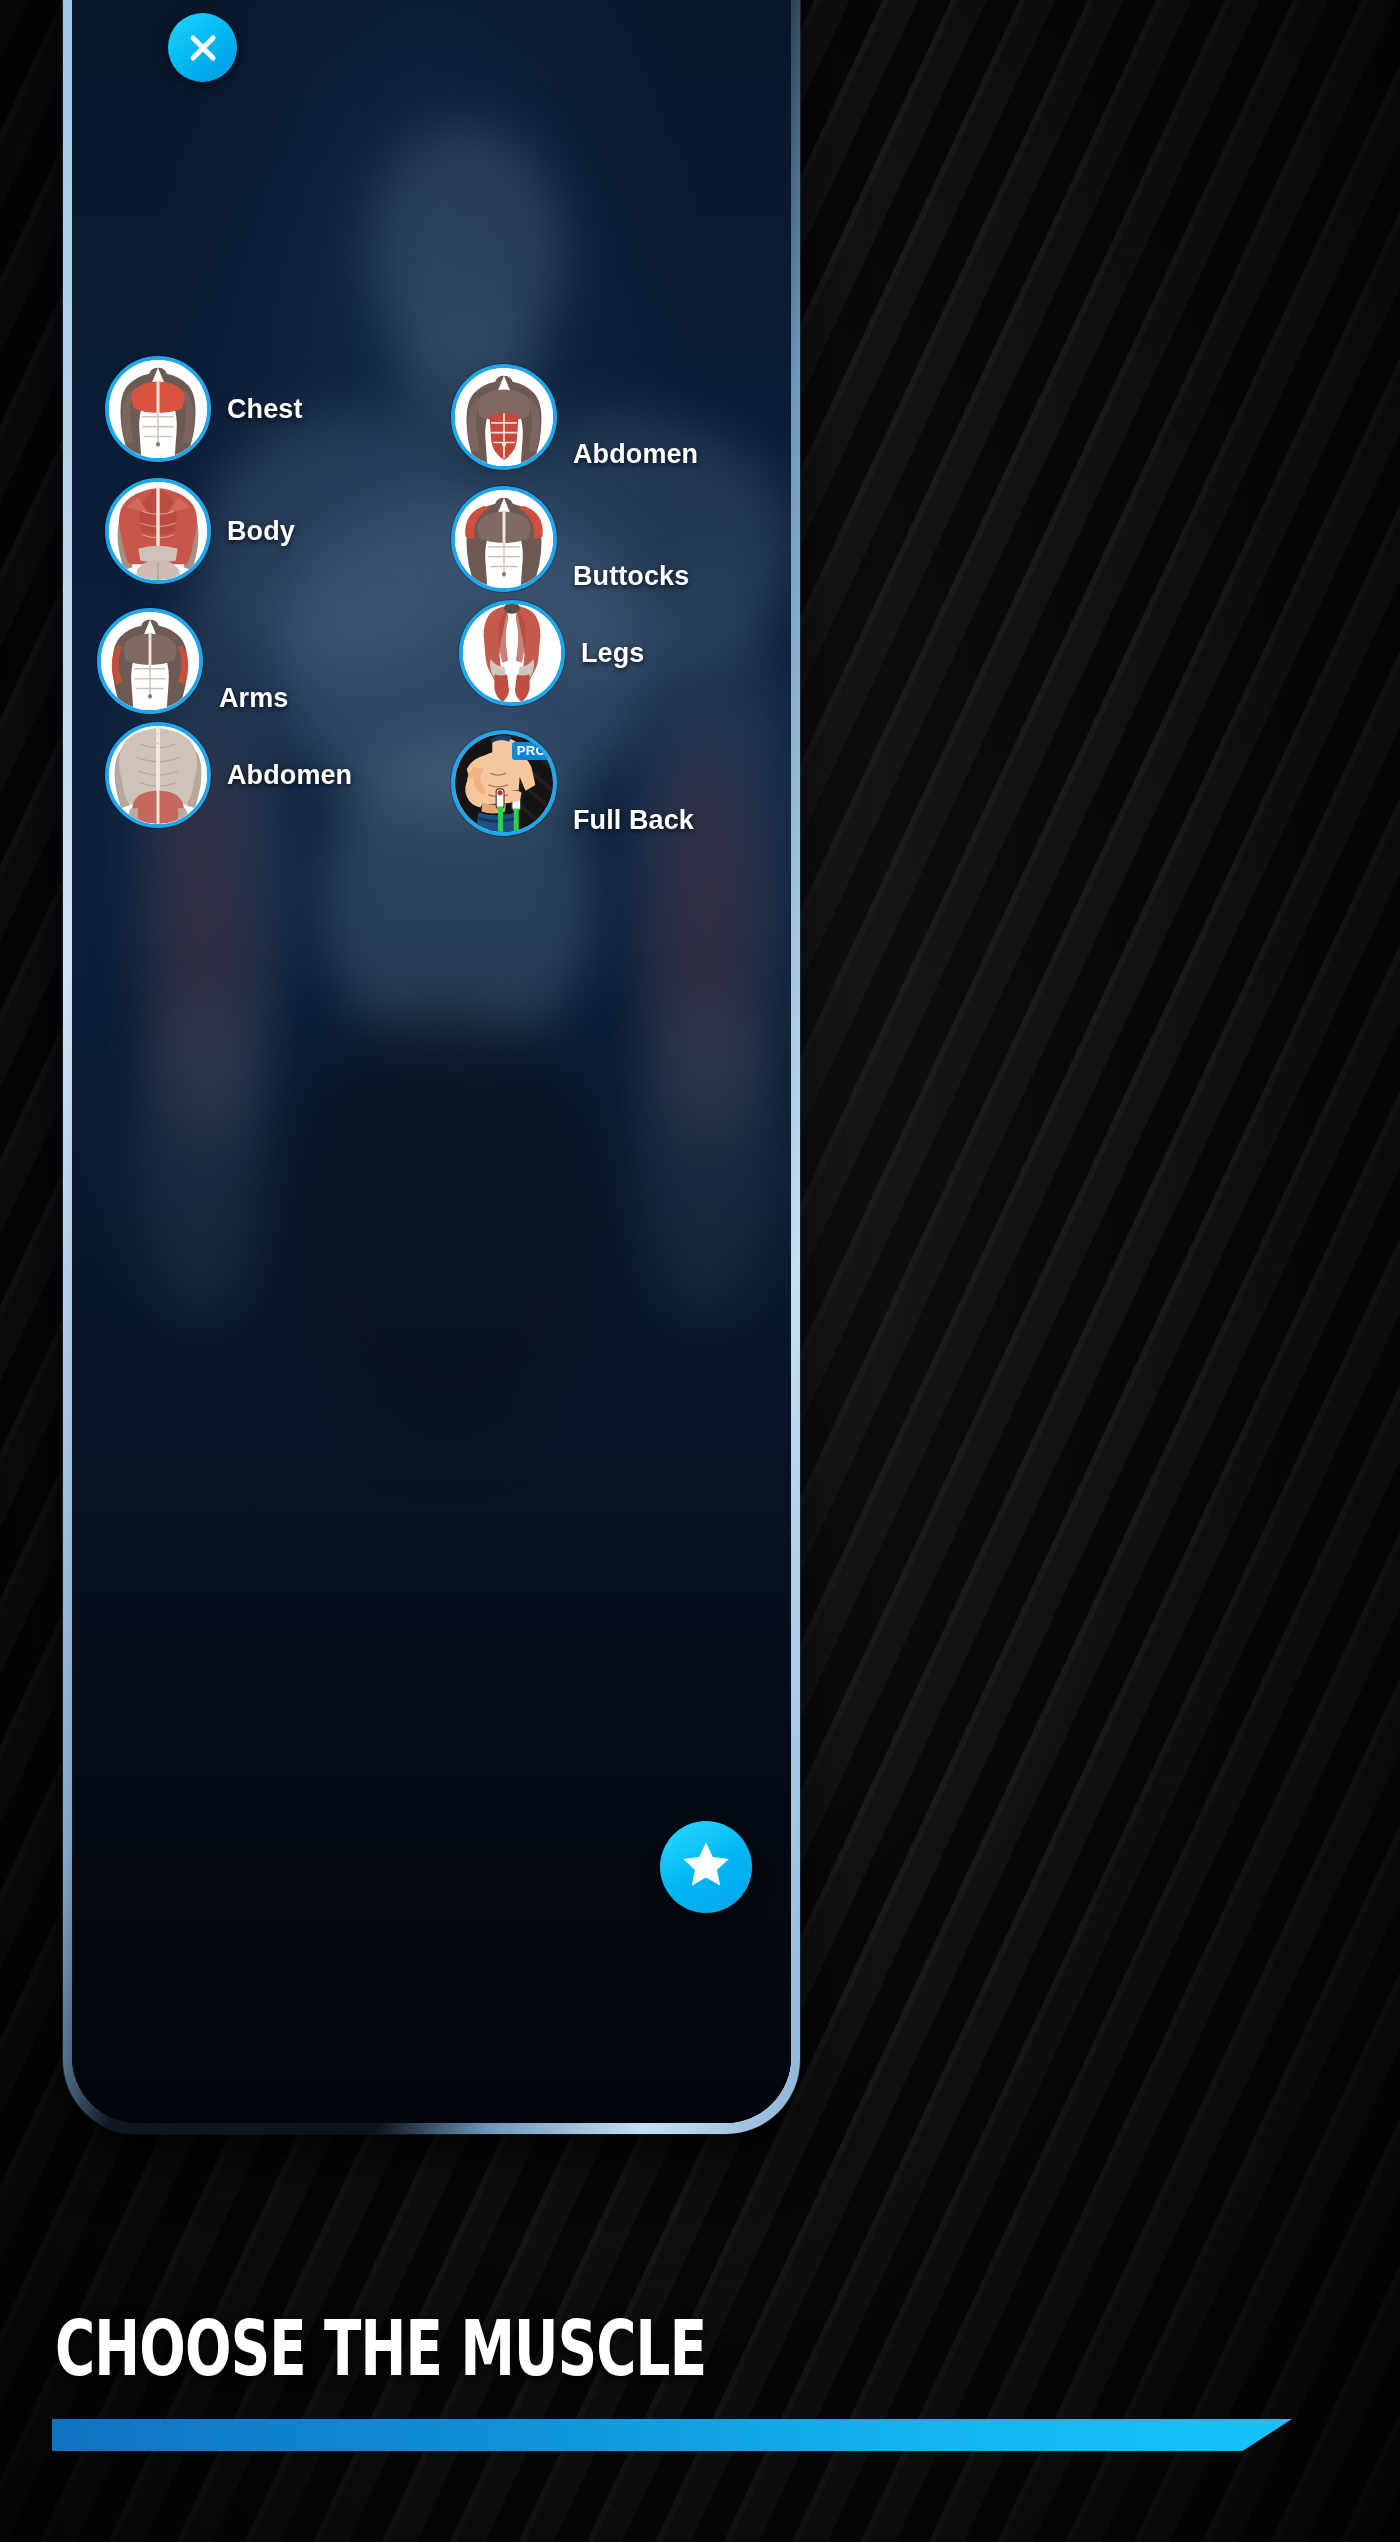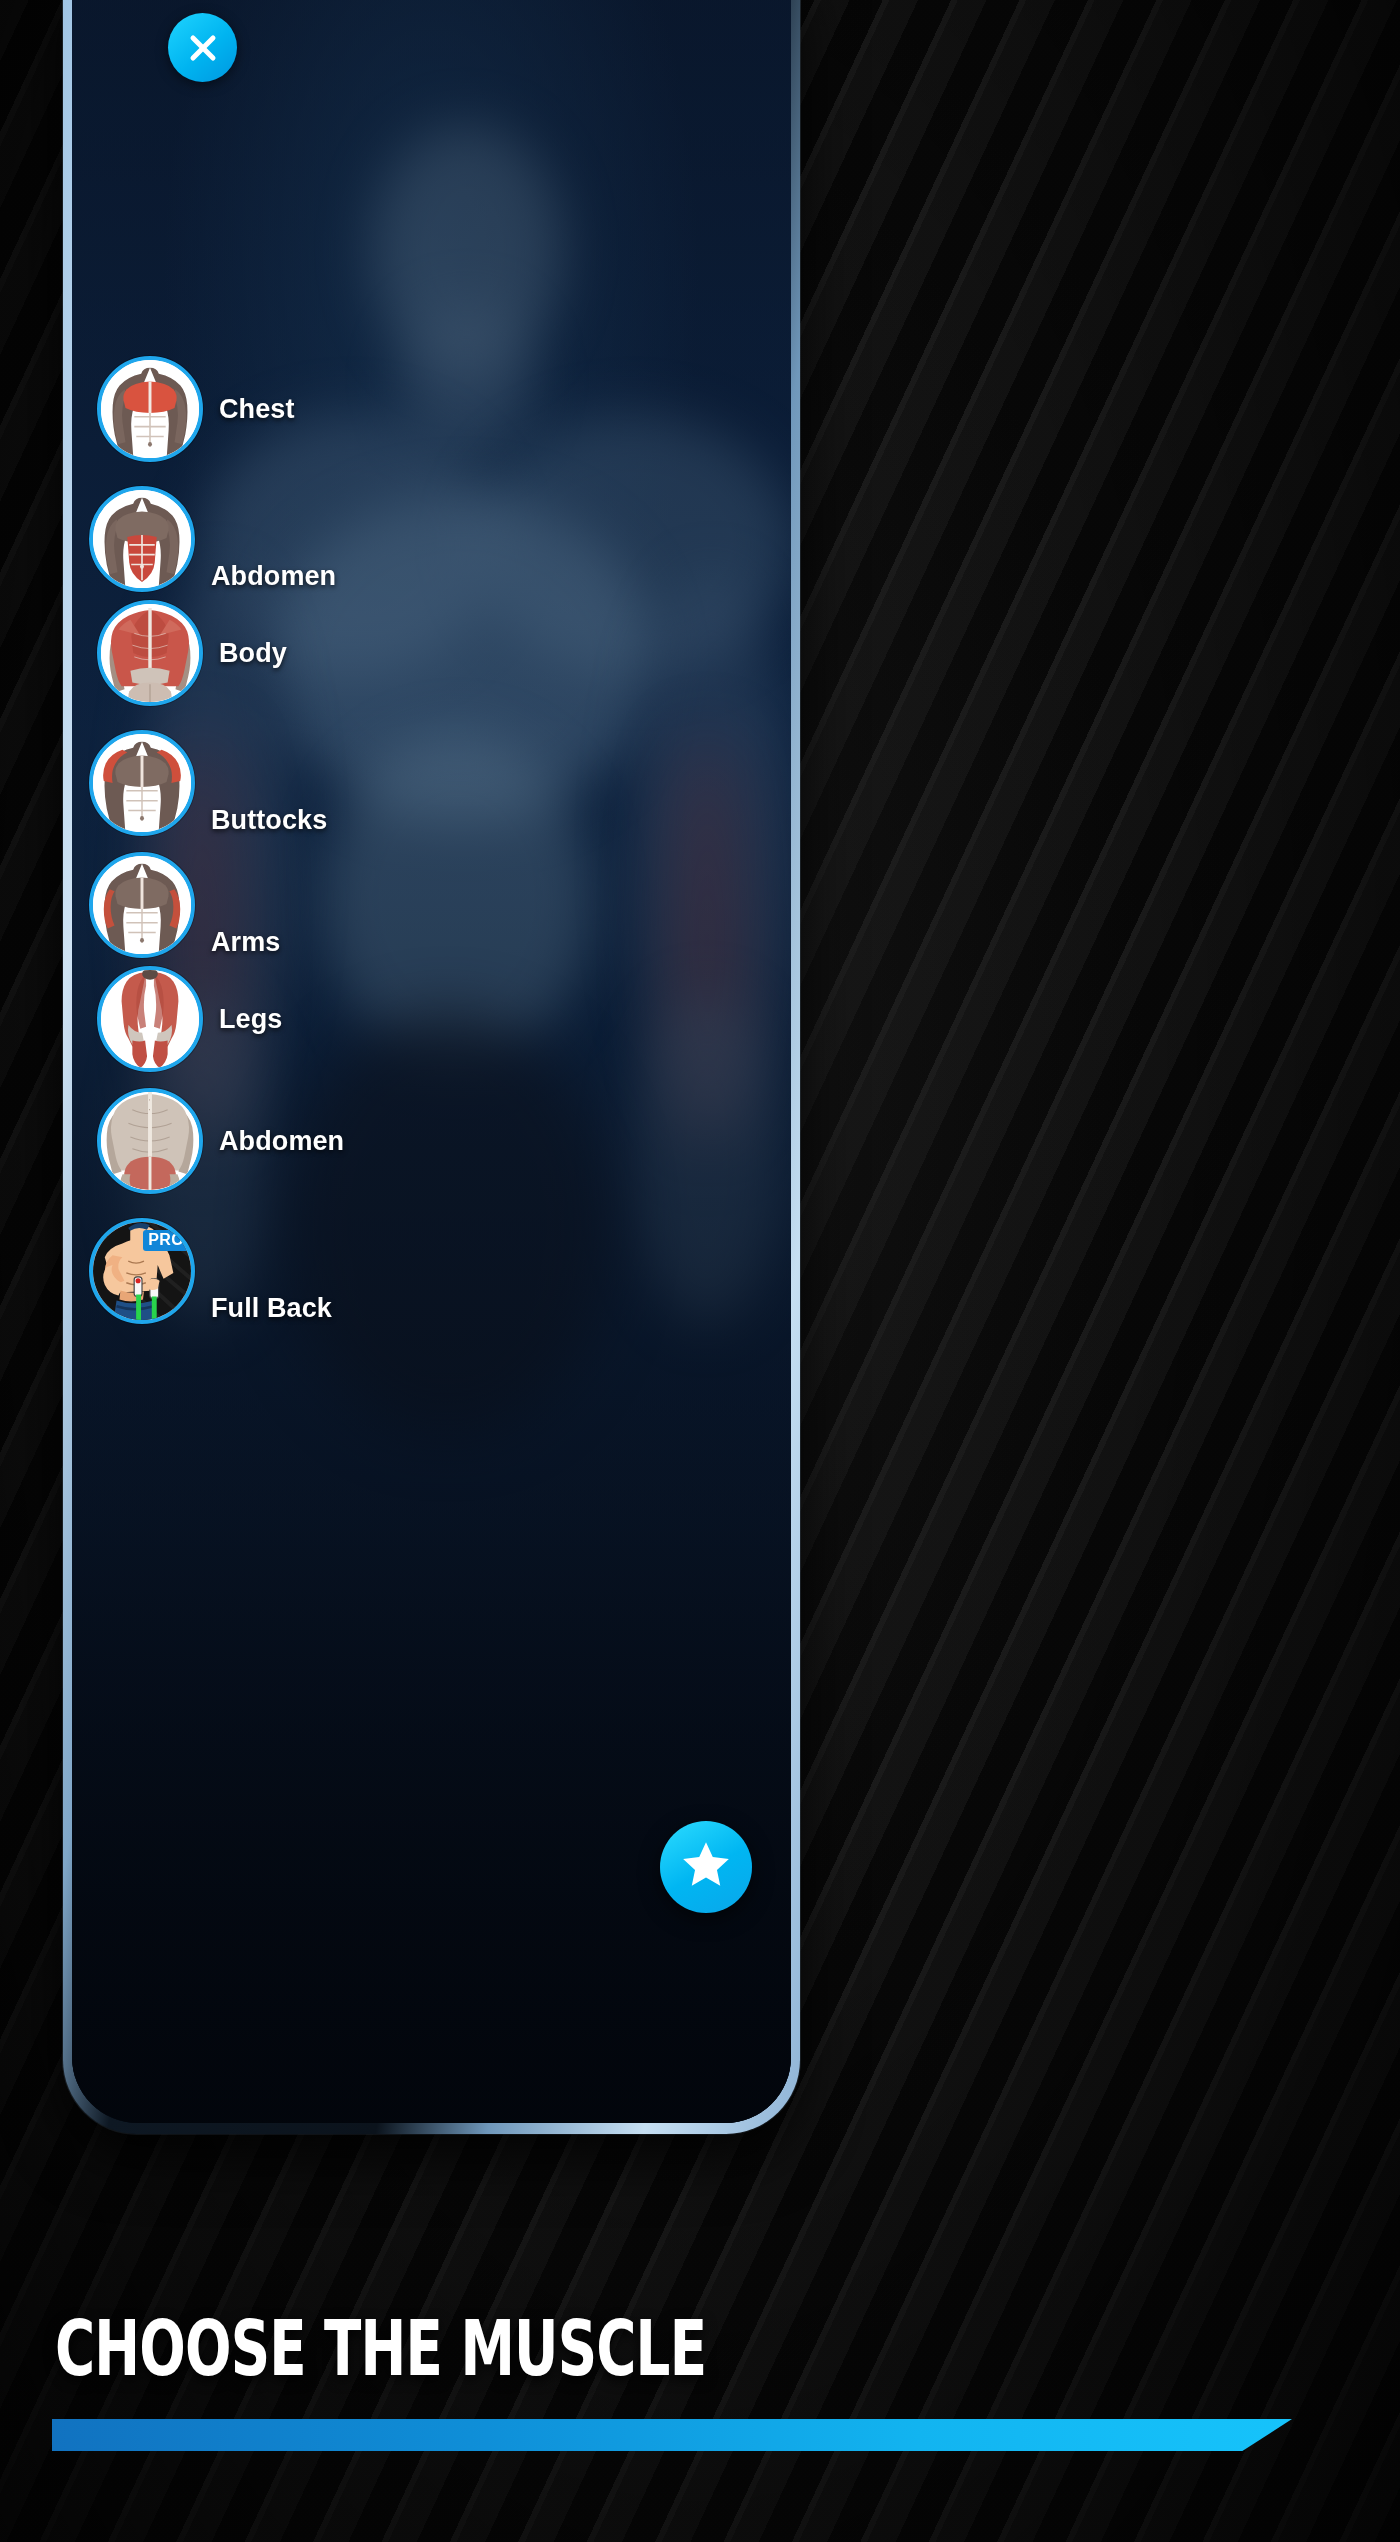--- a/index.html
+++ b/index.html
@@ -76,22 +76,22 @@
     border-radius:50%;
     background:linear-gradient(140deg,#1fd4ff 0%,#00b4f0 55%,#0097e0 100%);
     box-shadow:0 3px 12px rgba(0,0,0,.5);
     display:flex; align-items:center; justify-content:center;
     cursor:pointer;
   }
   #close-btn svg{ display:block; }
 
   
   #muscle-grid{
-    position:absolute; left:0; top:374px; width:100%;
-    display:grid; grid-template-columns:1fr;
+    position:absolute; left:8px; top:374px; width:100%;
+    display:grid; grid-template-columns:1fr 1fr;
     row-gap:0; column-gap:0;padding-left:11px;
   }
   .muscle-item{
     display:flex; align-items:center; height:122px;
     padding-left:14px; cursor:pointer;
   }
   .muscle-item.col2{ padding-left:6px;align-items:flex-end; }
   .m-thumb{
     position:relative; width:106px; height:106px; flex:0 0 106px;
     border-radius:50%;
@@ -104,21 +104,21 @@
   .m-label{
     margin-left:16px; color:#fff;
     font-size:27px; font-weight:bold;
     letter-spacing:.1px;
     text-shadow:0 2px 5px rgba(0,0,0,.75);
     white-space:nowrap;
   }
   .pro-badge{
     position:absolute; right:2px; top:8px;
     background:#1186d8; color:#fff;
-    font-size:16px; font-weight:bold;
+    font-size:13px; font-weight:bold;
     padding:1px 5px 2px 5px; border-radius:3px;
     letter-spacing:.4px;
   }
 
   
   #star-fab{
     position:absolute; right:39px; bottom:210px;
     width:92px; height:92px; border-radius:50%;
     background:linear-gradient(150deg,#2ddcff 0%,#00b6f2 52%,#0aa6ea 100%);
     box-shadow:0 6px 20px rgba(0,0,0,.6);

